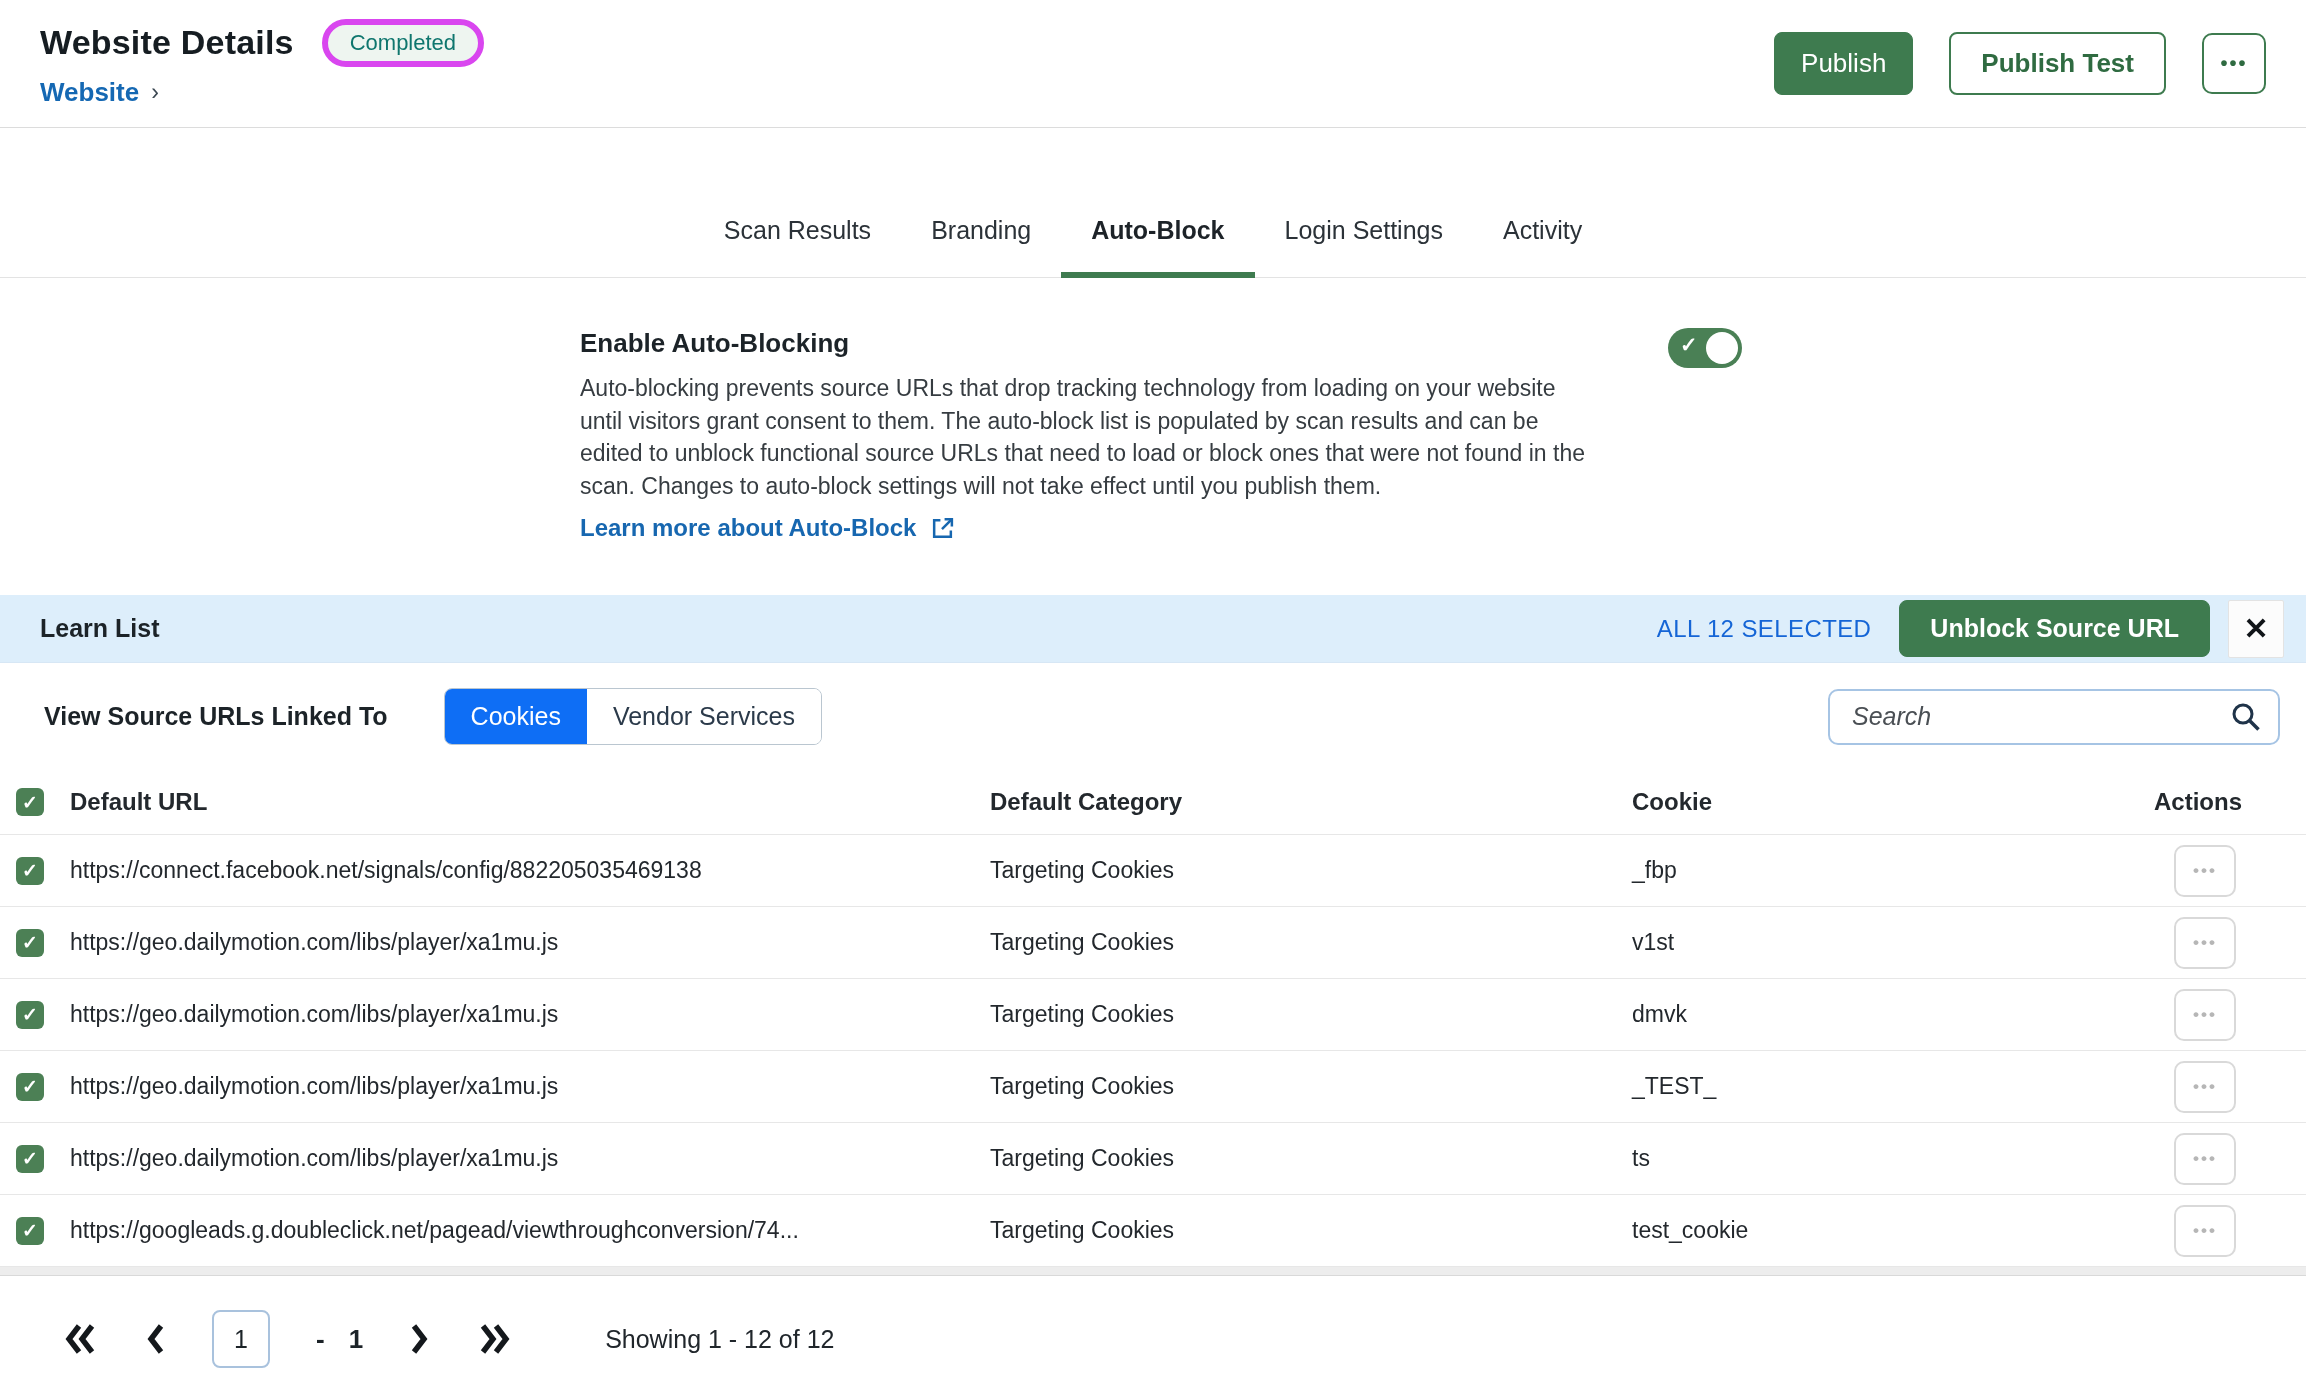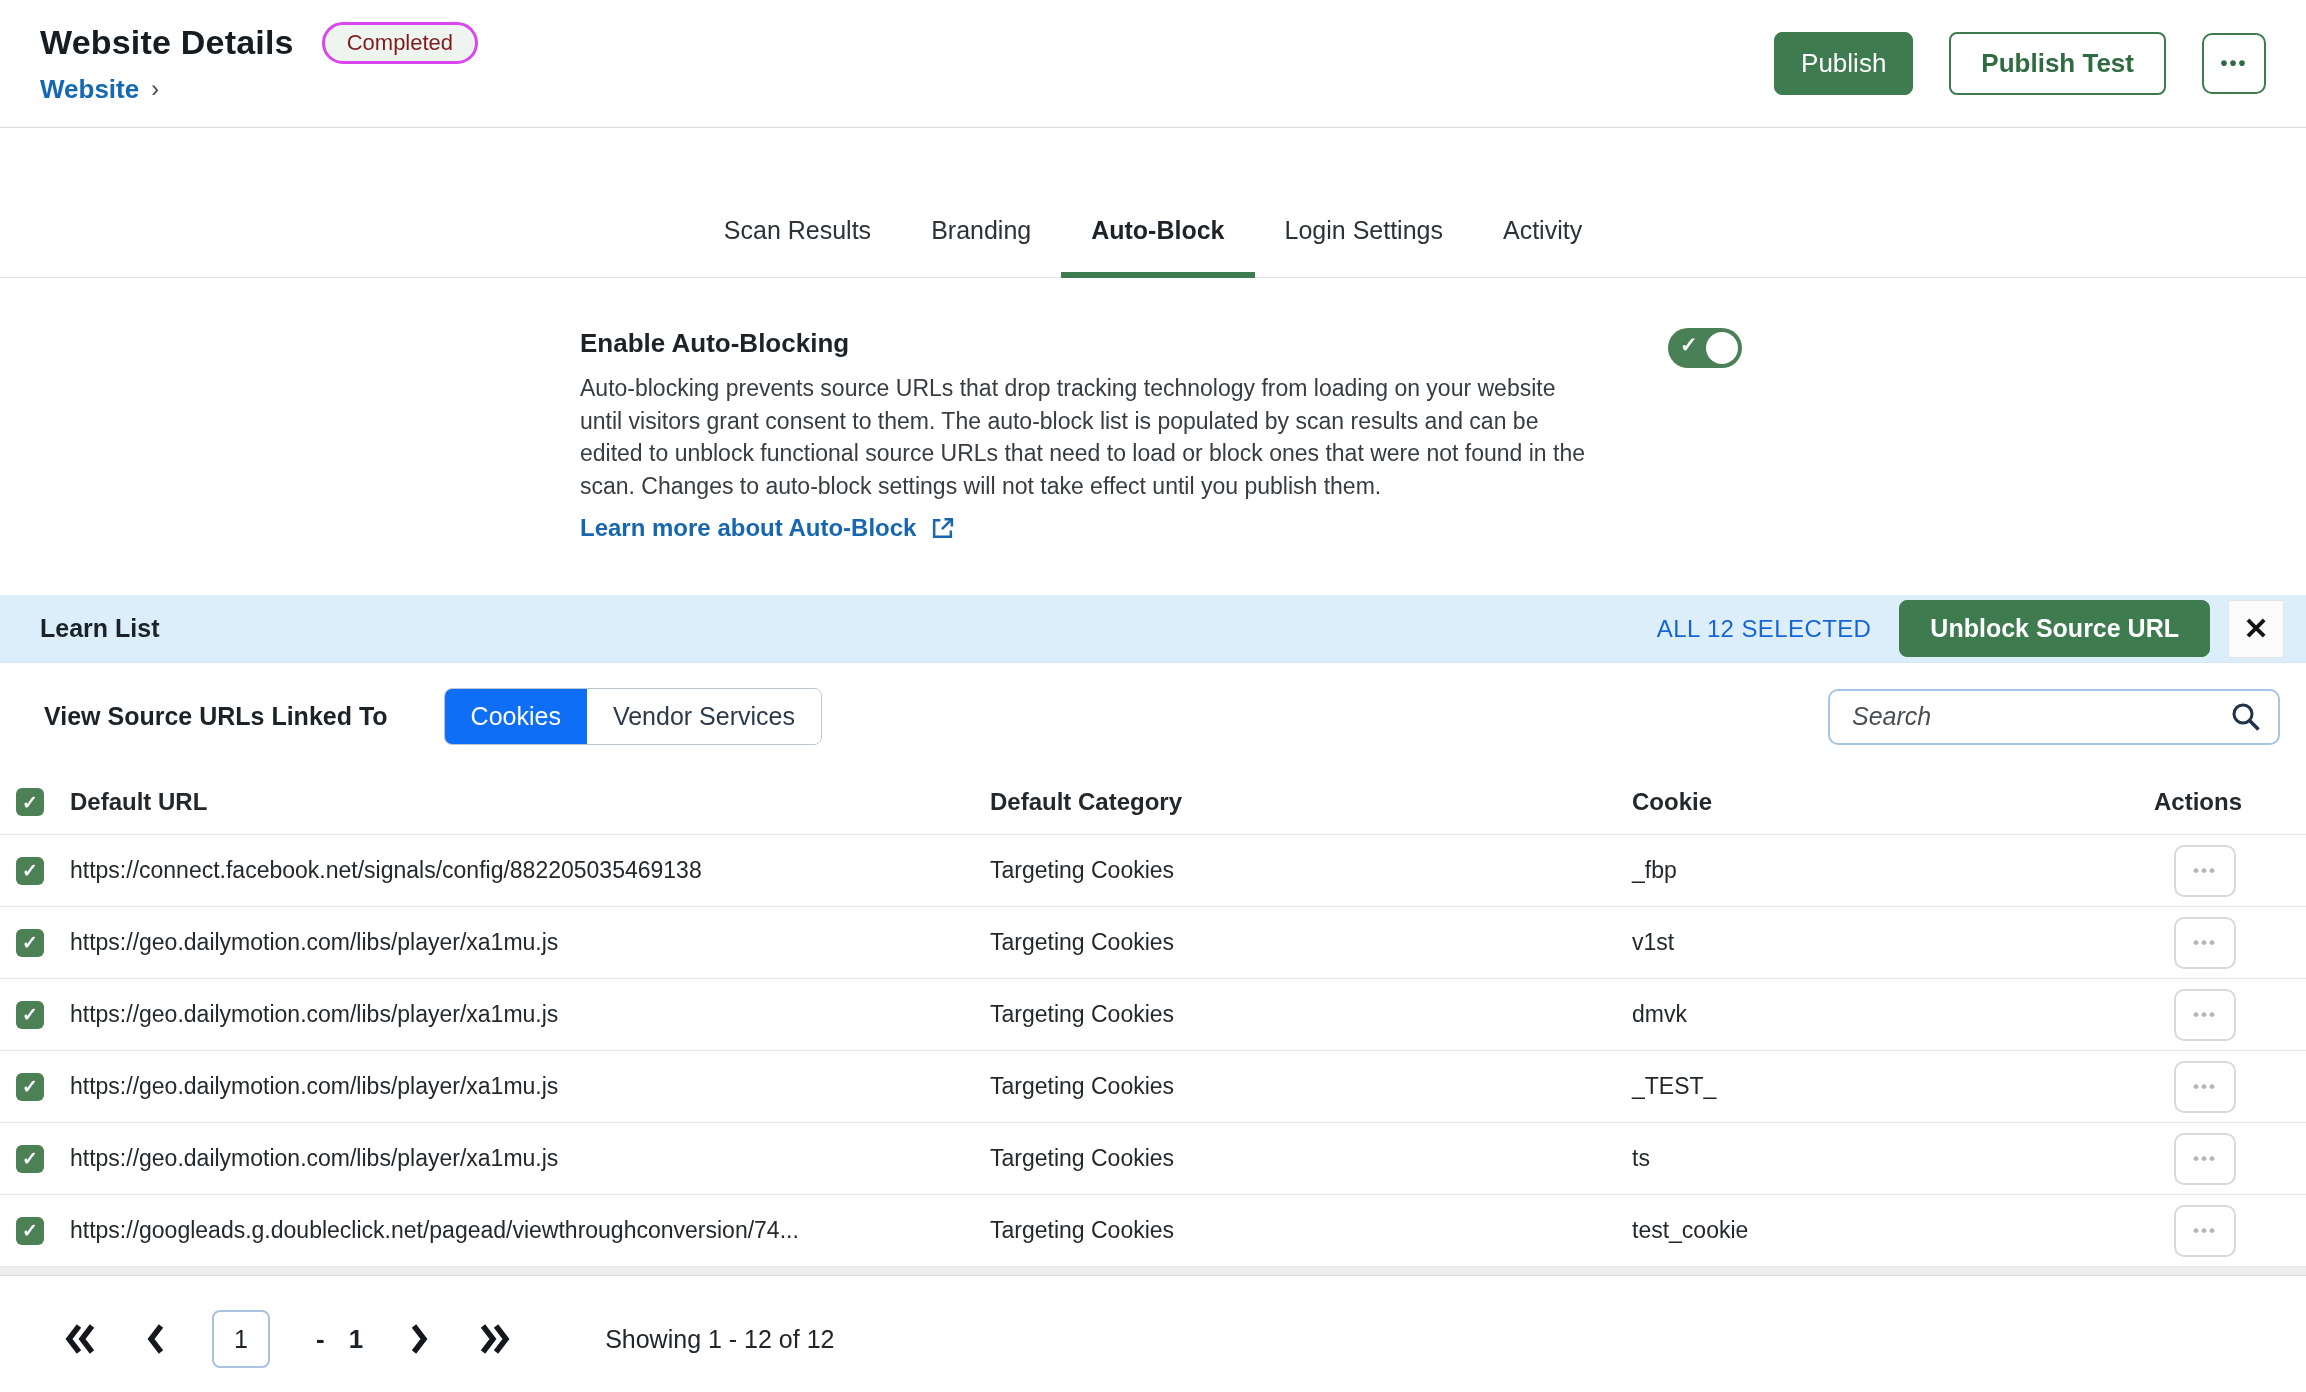--- a/index.html
+++ b/index.html
@@ -7,21 +7,21 @@
   body {
     font-family:"Liberation Sans", sans-serif;
     background:#ffffff; color:#21262b; overflow:hidden;
   }
 
   
   .header { height:128px; border-bottom:1px solid #dcdcdc;
     display:flex; justify-content:space-between; align-items:center; padding:0 40px; }
   .title-row { display:flex; align-items:center; gap:28px; }
   .page-title { font-size:34px; font-weight:700; color:#161d22; letter-spacing:.2px; }
-  .badge { border:3px solid #d946ef; background:#eef5f0; color:#7f1d1d;
+  .badge { border:6px solid #d946ef; background:#eef5f0; color:#0f766e;
     font-size:22px; padding:5px 22px; border-radius:999px; line-height:1.2; }
   .breadcrumb { margin-top:10px; display:flex; align-items:center; gap:12px;
     font-size:26px; color:#1568b3; font-weight:600; cursor:pointer; }
   .crumb-chevron { color:#3c4852; font-size:23px; font-weight:400; }
   .header-actions { display:flex; gap:36px; align-items:center; }
   .btn { cursor:pointer; border-radius:8px; font-family:inherit; }
   .btn-primary { background:#3e7b4f; color:#fff; font-size:26px; font-weight:400;
     padding:15px 26px; border:1px solid #3e7b4f; }
   .btn-outline { background:#fff; color:#2f6b41; font-size:26px; font-weight:600;
     padding:14px 30px; border:2px solid #3e7b4f; }

